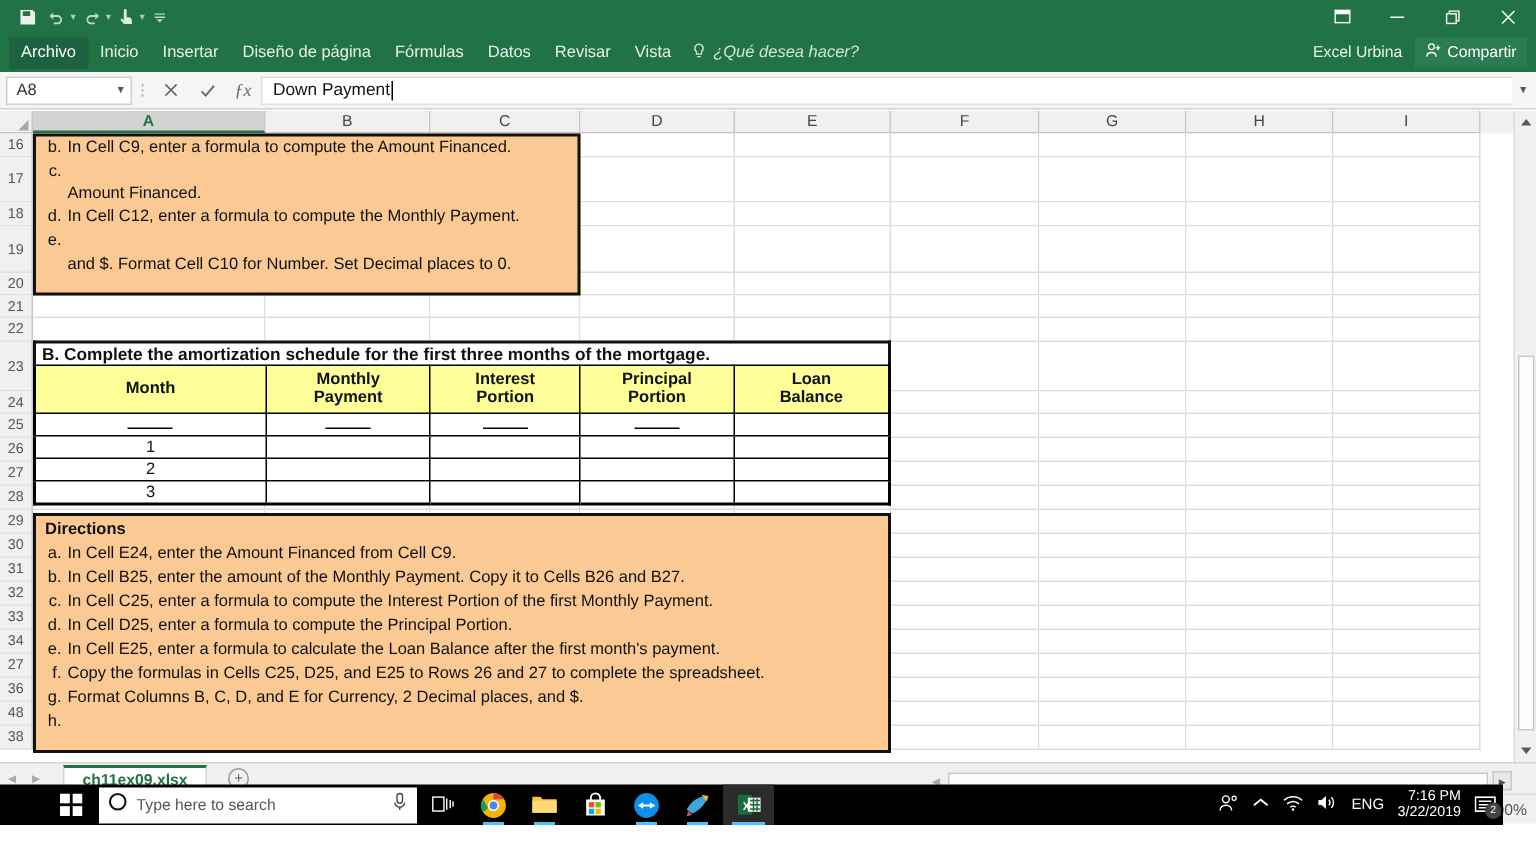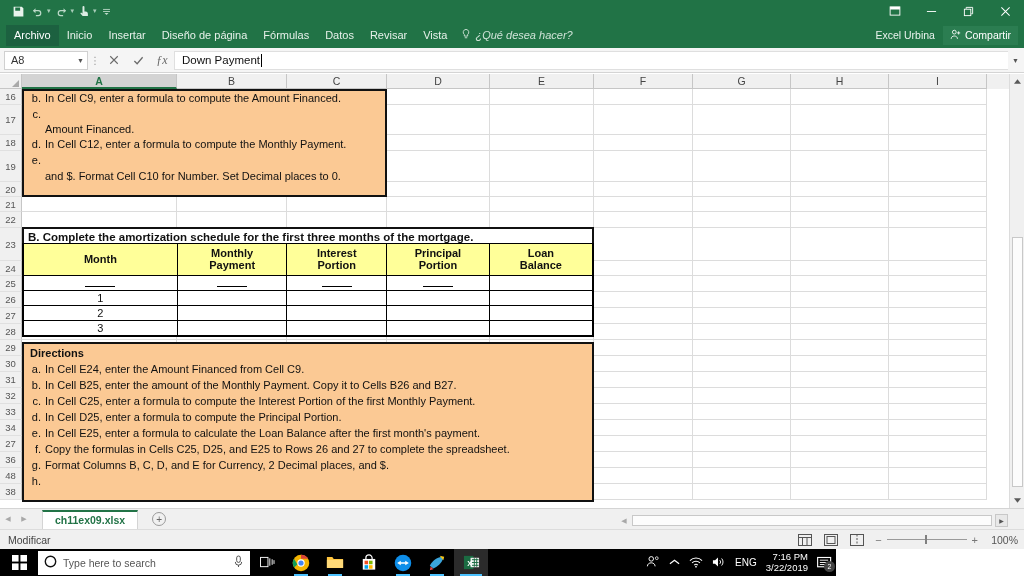--- a/index.html
+++ b/index.html
@@ -222,22 +222,22 @@
     position: absolute; right: 6px; display: flex; align-items: center; gap: 10px;
   }
   .viewbtn { width: 16px; height: 14px; display: flex; align-items: center; justify-content: center; }
   .zoom-slider { display: flex; align-items: center; gap: 5px; color: #777; font-size: 11px; }
   .zs-track { width: 80px; height: 1px; background: #9a9a9a; position: relative; }
   .zs-handle { position: absolute; left: 38px; top: -4px; width: 2px; height: 9px; background: #808080; }
   .zoom-val { font-size: 10.5px; color: #555; min-width: 30px; text-align: right; }
 
   
   .taskbar {
-    position: absolute; top: 549px; left: 0; width: 836px; height: 27px;
-    background: #000; display: flex; align-items: center;
+    position: absolute; top: 523px; left: 0; width: 1002px; height: 27px;
+    background: #000; display: flex; align-items: center; padding-left: 28px;
   }
   .start { width: 38px; height: 27px; display: flex; align-items: center; justify-content: center; }
   .searchbox {
     width: 212px; height: 24px; background: #fff; display: flex; align-items: center;
     padding: 0 6px; gap: 6px;
   }
   .sb-text { font-size: 10.5px; color: #555; flex: 1; }
   .tb-icon {
     width: 34px; height: 27px; display: flex; align-items: center; justify-content: center;
     position: relative;

